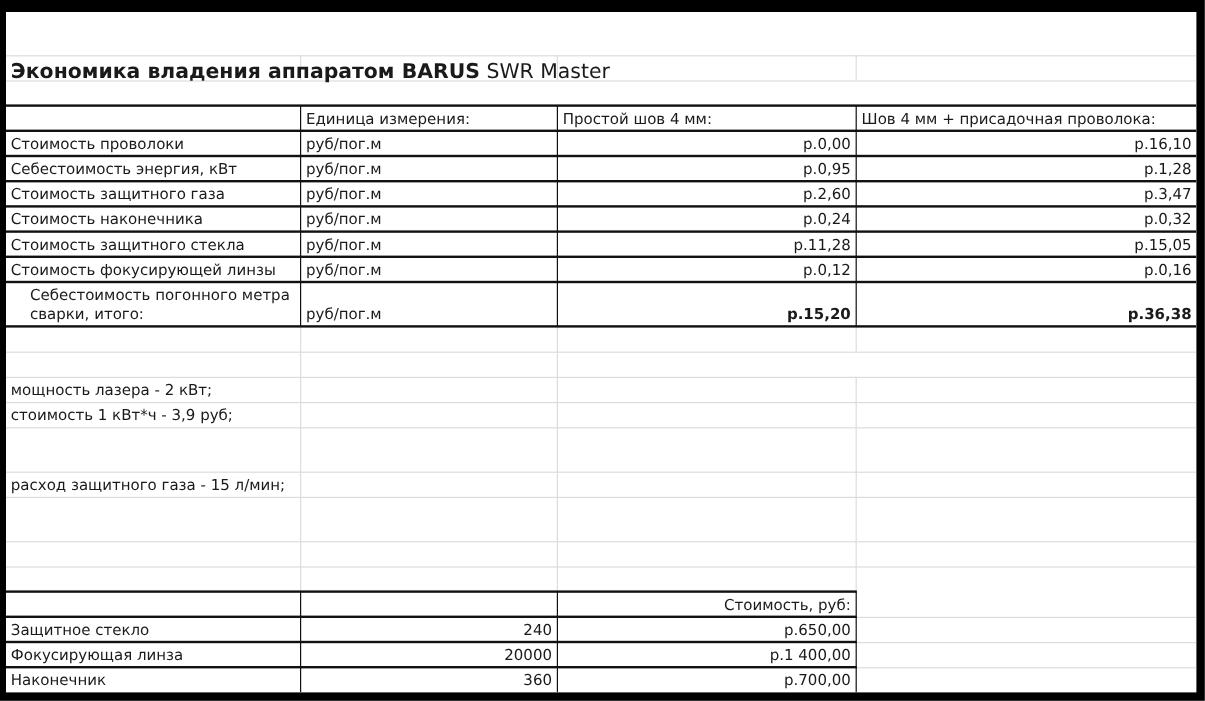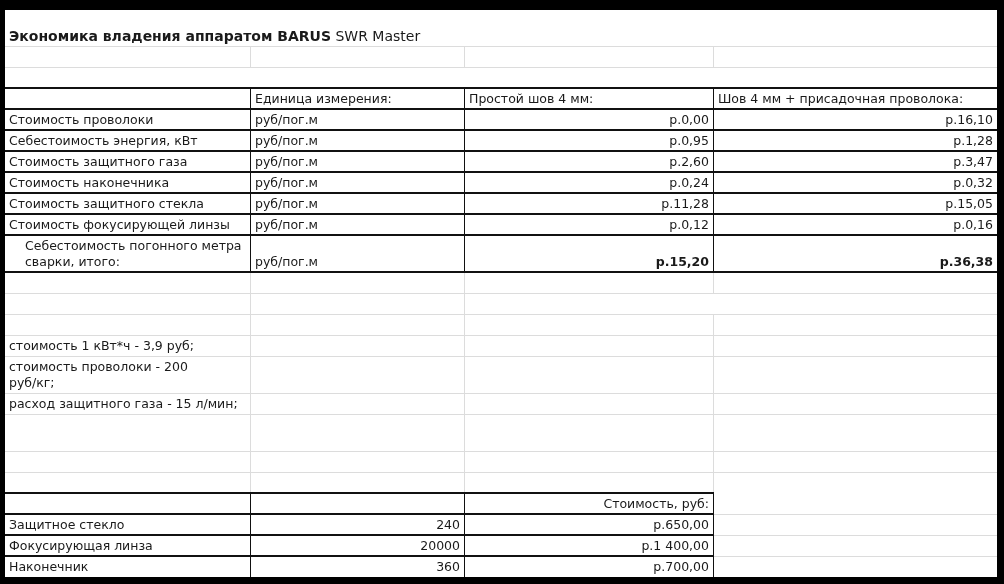--- a/index.html
+++ b/index.html
@@ -7,21 +7,21 @@
          font-family:"DejaVu Sans", "Liberation Sans", sans-serif; color:#1a1a1a; }
   #sheet { position:absolute; left:5px; top:10px; width:992px; height:567px; background:#fff; overflow:hidden; }
   .hl { position:absolute; height:1px; background:#dcdcdc; }
   .vl { position:absolute; width:1px; background:#dcdcdc; }
   .dh { position:absolute; height:2px; background:#111; }
   .dv { position:absolute; width:1px; background:#111; }
   .cell { position:absolute; font-size:12.5px; line-height:16px; white-space:nowrap; box-sizing:border-box; padding:0 4px; }
   .r { text-align:right; }
   .b { font-weight:bold; }
   .wrap { white-space:normal; }
-  .title { font-size:14px; }
+  .title { font-size:17px;margin-top:24px; }
 </style>
 </head>
 <body>
 
 <div id="sheet">
 
   <div class="hl" style="left:0;top:36px;width:992px"></div>
   <div class="hl" style="left:0;top:57px;width:992px"></div>
   <div class="vl" style="left:245px;top:36px;height:21px"></div>
   <div class="vl" style="left:459px;top:36px;height:21px"></div>
@@ -110,22 +110,22 @@
     <div class="cell r" style="left:460px;top:207px;width:248px">р.0,12</div>
     <div class="cell r" style="left:709px;top:207px;width:283px">р.0,16</div>
   </div>
   <div>
     <div class="cell wrap" style="left:16px;top:228px;width:245px">Себестоимость погонного метра сварки, итого:</div>
     <div class="cell" style="left:246px;top:244px;width:213px">руб/пог.м</div>
     <div class="cell r b" style="left:460px;top:244px;width:248px">р.15,20</div>
     <div class="cell r b" style="left:709px;top:244px;width:283px">р.36,38</div>
   </div>
 
+  <div class="cell" style="left:0;top:307px;width:245px">мощность лазера - 2 кВт;</div>
   <div class="cell" style="left:0;top:328px;width:245px">стоимость 1 кВт*ч - 3,9 руб;</div>
-  <div class="cell wrap" style="left:0;top:349px;width:210px">стоимость проволоки - 200 руб/кг;</div>
   <div class="cell" style="left:0;top:386px;width:245px">расход защитного газа - 15 л/мин;</div>
 
   <div class="cell r" style="left:460px;top:486px;width:248px">Стоимость, руб:</div>
 
   <div>
     <div class="cell" style="left:0;top:507px;width:245px">Защитное стекло</div>
     <div class="cell r" style="left:246px;top:507px;width:213px">240</div>
     <div class="cell r" style="left:460px;top:507px;width:248px">р.650,00</div>
   </div>
   <div>

